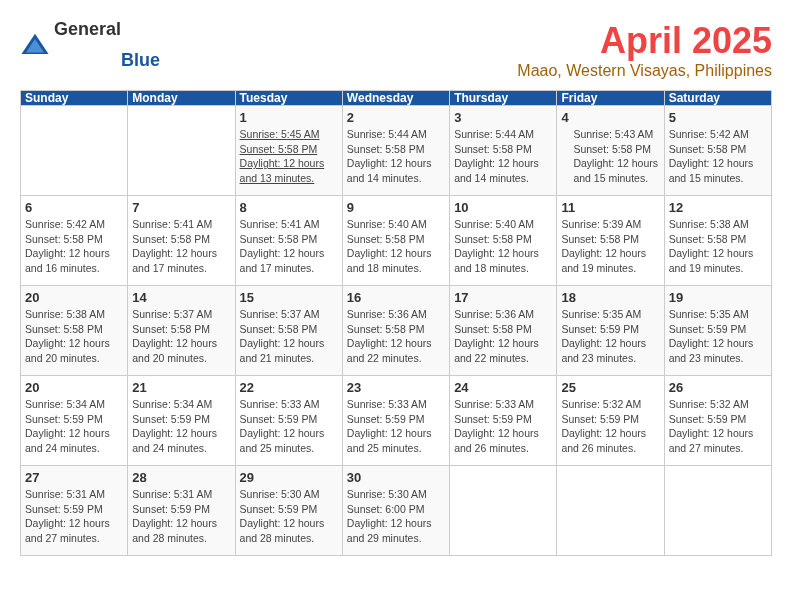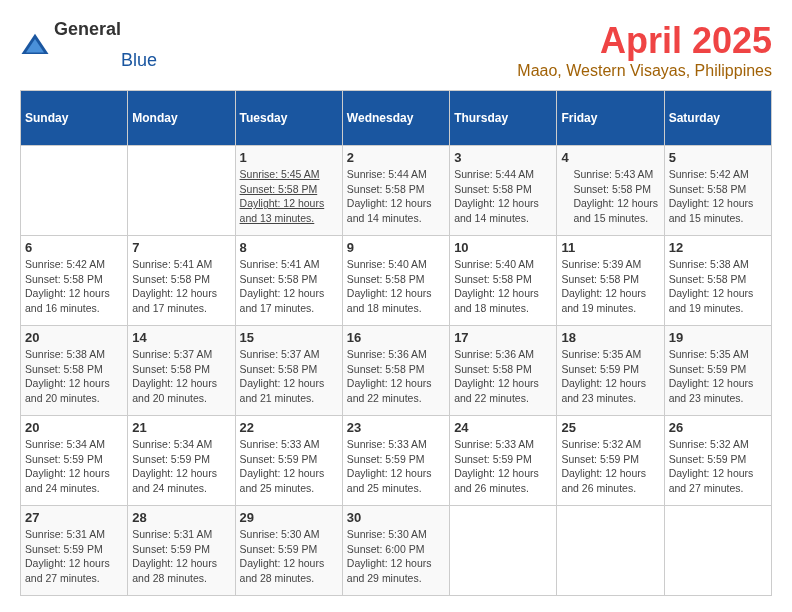--- a/index.html
+++ b/index.html
@@ -25,21 +25,21 @@
       flex-direction: row;
       line-height: 1.1;
     }
     .logo-general {
       font-size: 18px;
       font-weight: bold;
       color: #333;
     }
     .logo-blue {
       font-size: 18px;
-      font-weight: normal;
+      font-weight: bold;
       color: #1a56a0;
       margin-top: 31px;
     }
     .logo-icon {
       width: 30px;
       height: 30px;
       margin-right: 4px;
     }
     .title-section {
       text-align: right;
@@ -54,21 +54,21 @@
       color: #a16207;
     }
     .calendar {
       width: 100%;
       border-collapse: collapse;
       font-size: 11px;
     }
     .calendar thead tr th {
       background-color: #1a56a0;
       color: #fff;
-      padding: 20px 4px;
+      padding: 0 4px;
       text-align: left;
       font-size: 12px;
       font-weight: bold;
       border: 1px solid #ccc;
     }
     .calendar tbody tr td {
       vertical-align: top;
       padding: 4px;
       border: 1px solid #ccc;
       width: 107px;

